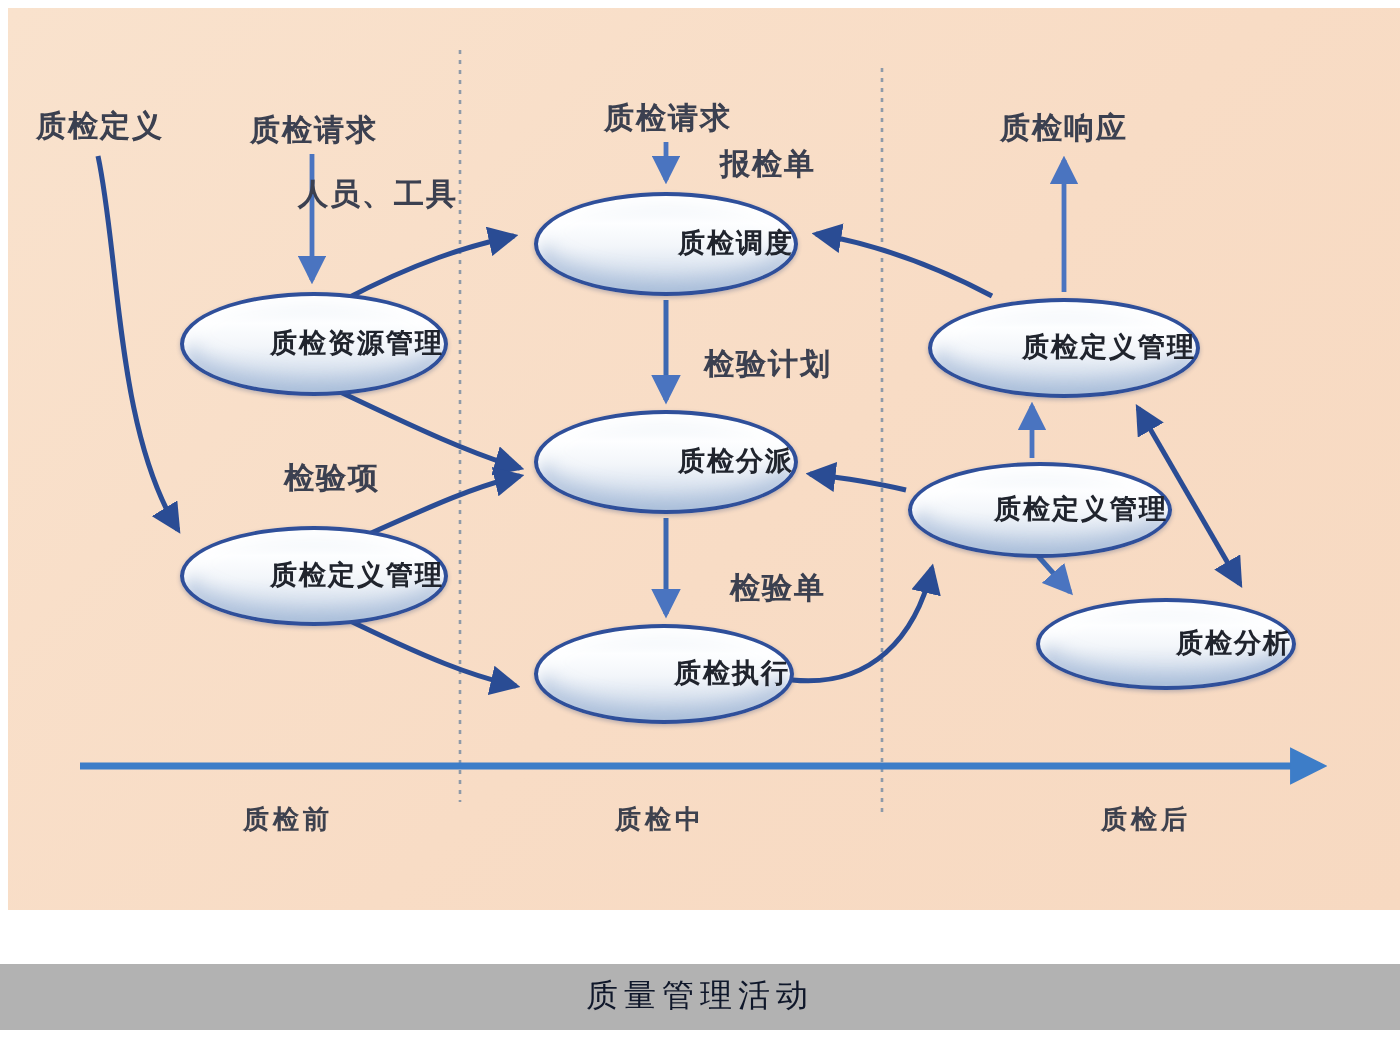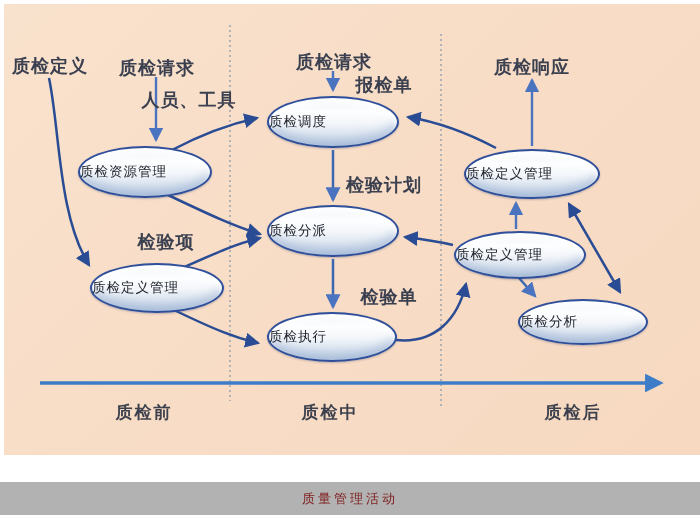--- a/index.html
+++ b/index.html
@@ -13,39 +13,39 @@
     background:linear-gradient(135deg,#f9e2cd 0%,#f8dcc5 55%,#f7d9c1 100%);
   }
   .overlay{position:absolute;left:0;top:0;width:700px;height:525px;pointer-events:none;}
   .node{
     position:absolute;border-radius:50%;
     border:2.5px solid #2f4f9a;
     background:linear-gradient(180deg,#e9eff6 0%,#fdfeff 28%,#f3f6fa 52%,#d7e1ee 82%,#c7d6e7 100%);
     box-shadow:inset 0 6px 7px rgba(255,255,255,.95),
                inset 0 -6px 10px rgba(120,150,195,.40),
                0 1px 2px rgba(50,70,120,.30);
-    display:flex;align-items:center;justify-content:flex-start;
-    font-weight:normal;font-size:13.5px;color:#20242d;letter-spacing:1px;
+    display:flex;align-items:center;justify-content:flex-end;
+    font-weight:bold;font-size:13.5px;color:#20242d;letter-spacing:1px;
     box-sizing:border-box;
   }
   .lbl{
     position:absolute;transform:translateX(-50%);
-    font-size:18px;font-weight:600;color:#3b4050;letter-spacing:1px;white-space:nowrap;
+    font-size:15px;font-weight:600;color:#3b4050;letter-spacing:1px;white-space:nowrap;
   }
   .stage{
     position:absolute;transform:translateX(-50%);
-    font-size:17px;font-weight:700;color:#3d414e;letter-spacing:2px;white-space:nowrap;
+    font-size:13px;font-weight:700;color:#3d414e;letter-spacing:2px;white-space:nowrap;
   }
   .footer-bar{
     position:absolute;left:0;top:482px;width:700px;height:33px;
     background:#b2b2b2;
     display:flex;align-items:center;justify-content:center;
   }
   .footer-title{
-    color:#7f1d1d;font-size:13px;letter-spacing:3px;font-weight:500;
+    color:#0f172a;font-size:16px;letter-spacing:3px;font-weight:500;
   }
 </style>
 </head>
 <body>
 
 <div class="canvas"></div>
 
 <svg class="overlay" viewBox="0 0 700 525" xmlns="http://www.w3.org/2000/svg">
   <defs>
     <marker id="ahDark" viewBox="0 0 10 10" refX="8.5" refY="5" markerWidth="6" markerHeight="6" orient="auto-start-reverse">
@@ -75,21 +75,21 @@
   <path d="M333,259 L333,307" stroke="#3c68b2" stroke-width="2.5" fill="none" marker-end="url(#ahLight)"></path>
   <path d="M396,340 C436,344 458,318 466,284" stroke="#2a4c94" stroke-width="2.5" fill="none" marker-end="url(#ahDark)"></path>
   <path d="M453,245 C436,241 422,239 405,237" stroke="#2a4c94" stroke-width="2.5" fill="none" marker-end="url(#ahDark)"></path>
   <path d="M516,229 L516,203" stroke="#4a74c0" stroke-width="2.4" fill="none" marker-end="url(#ahLight)"></path>
   <path d="M519,278 L535,296" stroke="#3c68b2" stroke-width="2.5" fill="none" marker-end="url(#ahLight)"></path>
   <path d="M569,204 L620,292" stroke="#2a4c94" stroke-width="2.5" fill="none" marker-start="url(#ahDark)" marker-end="url(#ahDark)"></path>
   <path d="M496,148 C462,130 432,121 408,117" stroke="#2a4c94" stroke-width="2.5" fill="none" marker-end="url(#ahDark)"></path>
   <path d="M532,146 L532,80" stroke="#4a74c0" stroke-width="2.4" fill="none" marker-end="url(#ahLight)"></path>
 </svg>
 
-<div class="node" style="left:78px;top:146px;width:134px;height:52px;">
+<div class="node" style="left:90px;top:146px;width:134px;height:52px;">
   <span>质检资源管理</span>
 </div>
 <div class="node" style="left:90px;top:263px;width:134px;height:50px;">
   <span>质检定义管理</span>
 </div>
 <div class="node" style="left:267px;top:96px;width:132px;height:52px;">
   <span>质检调度</span>
 </div>
 <div class="node" style="left:267px;top:205px;width:132px;height:52px;">
   <span>质检分派</span>

